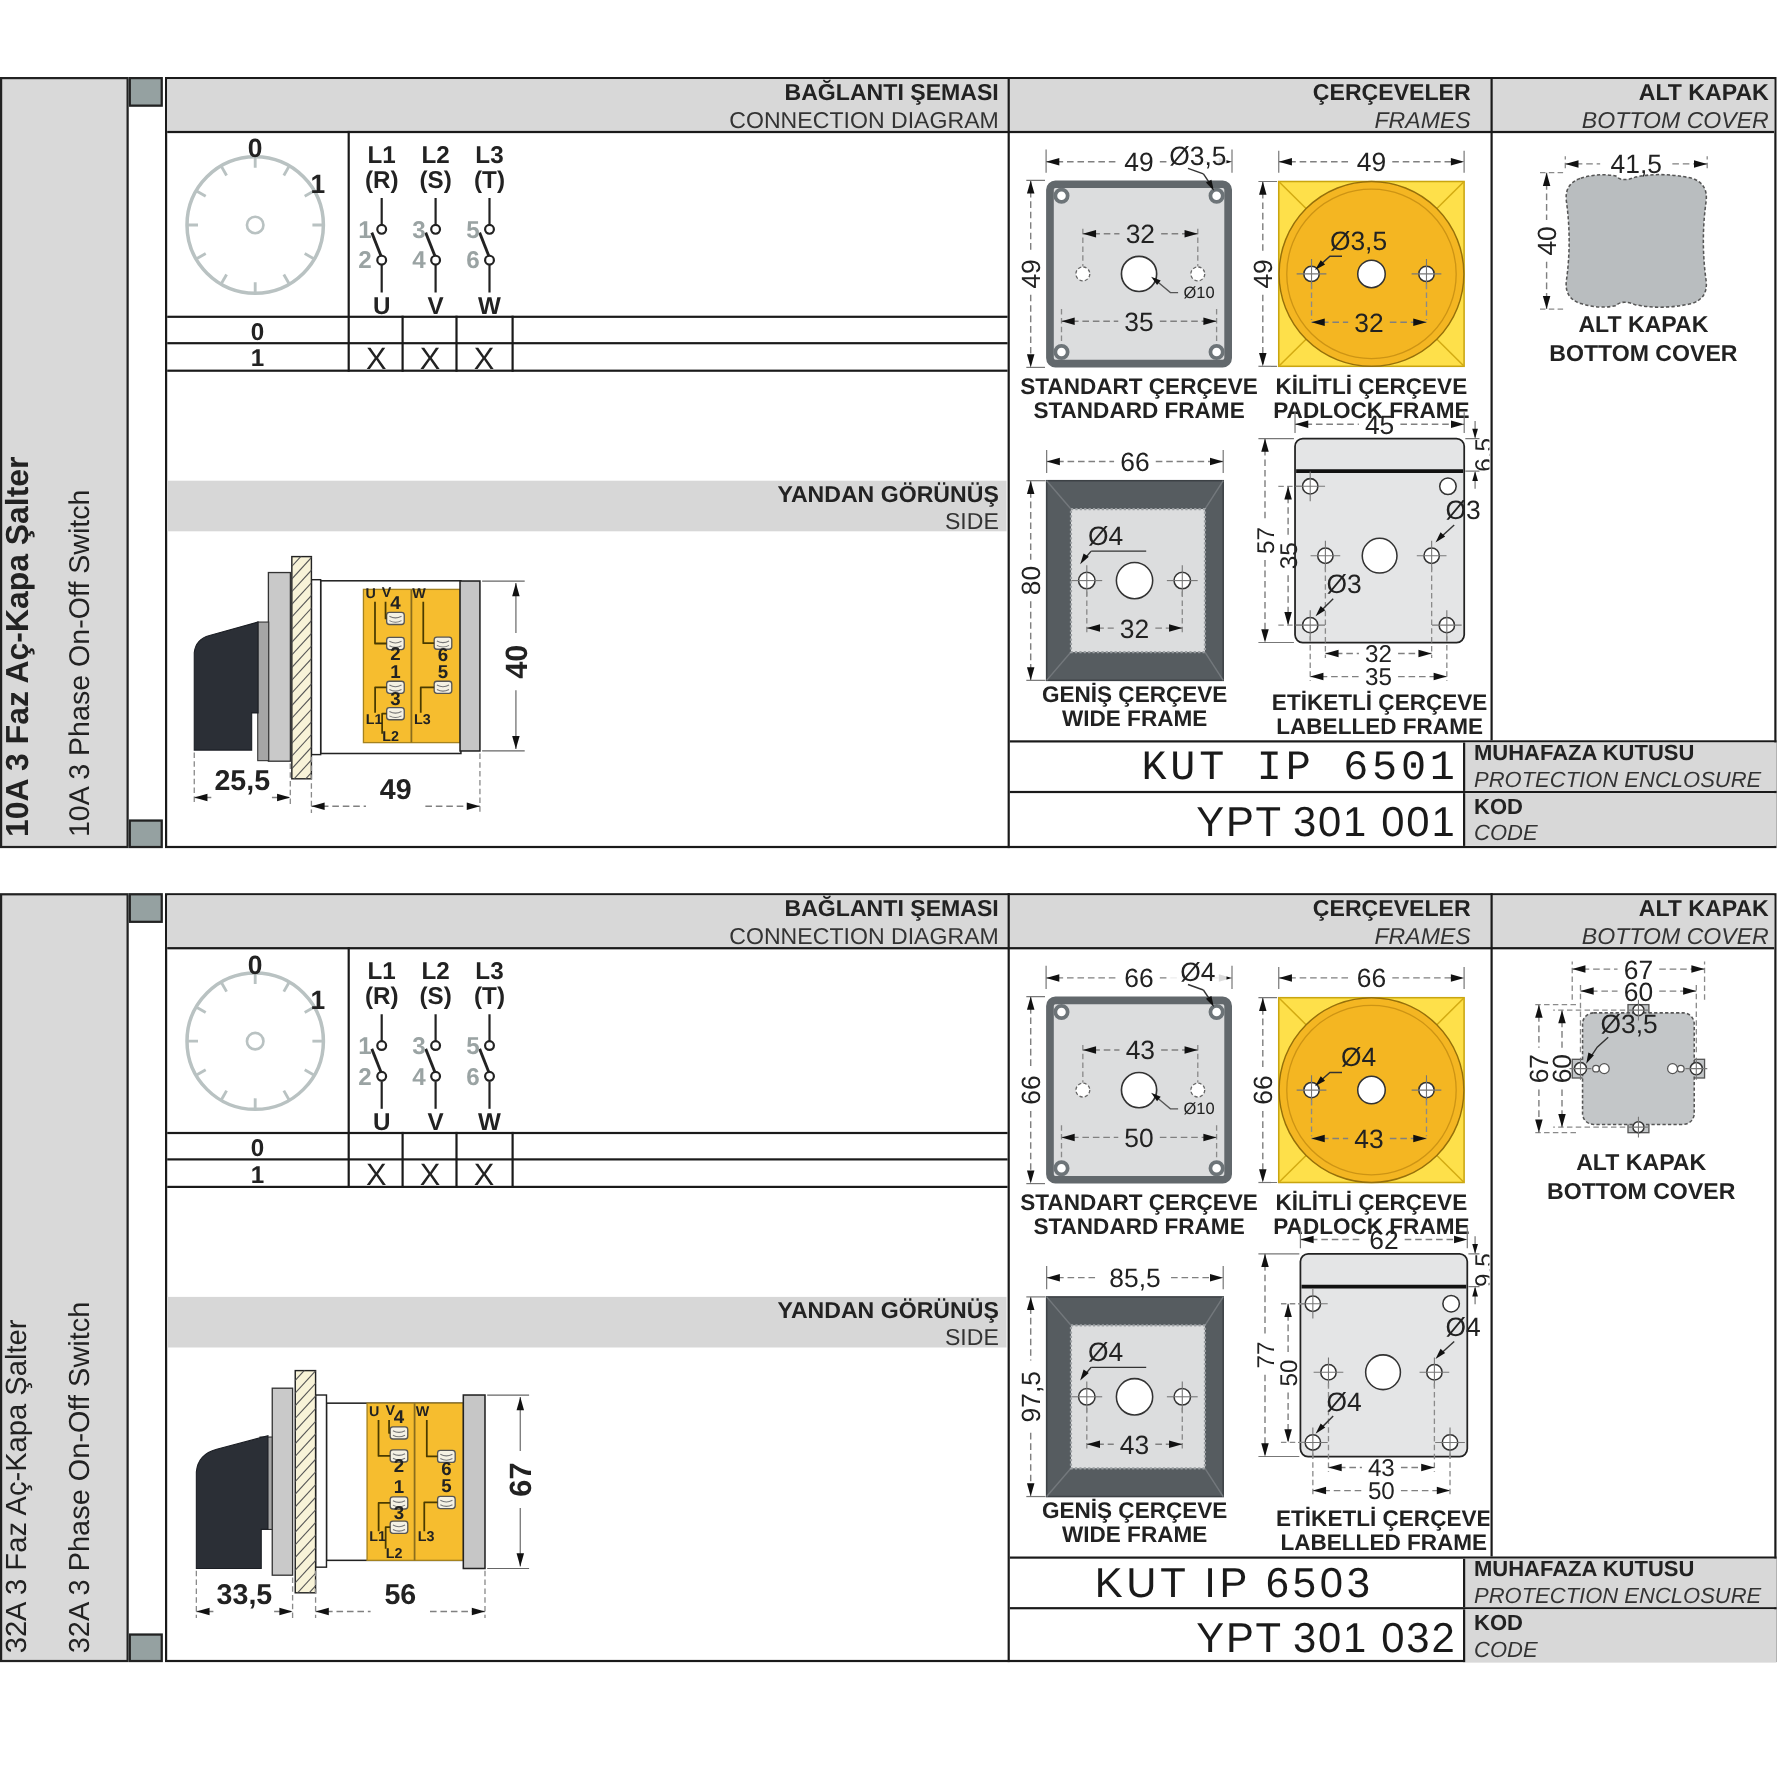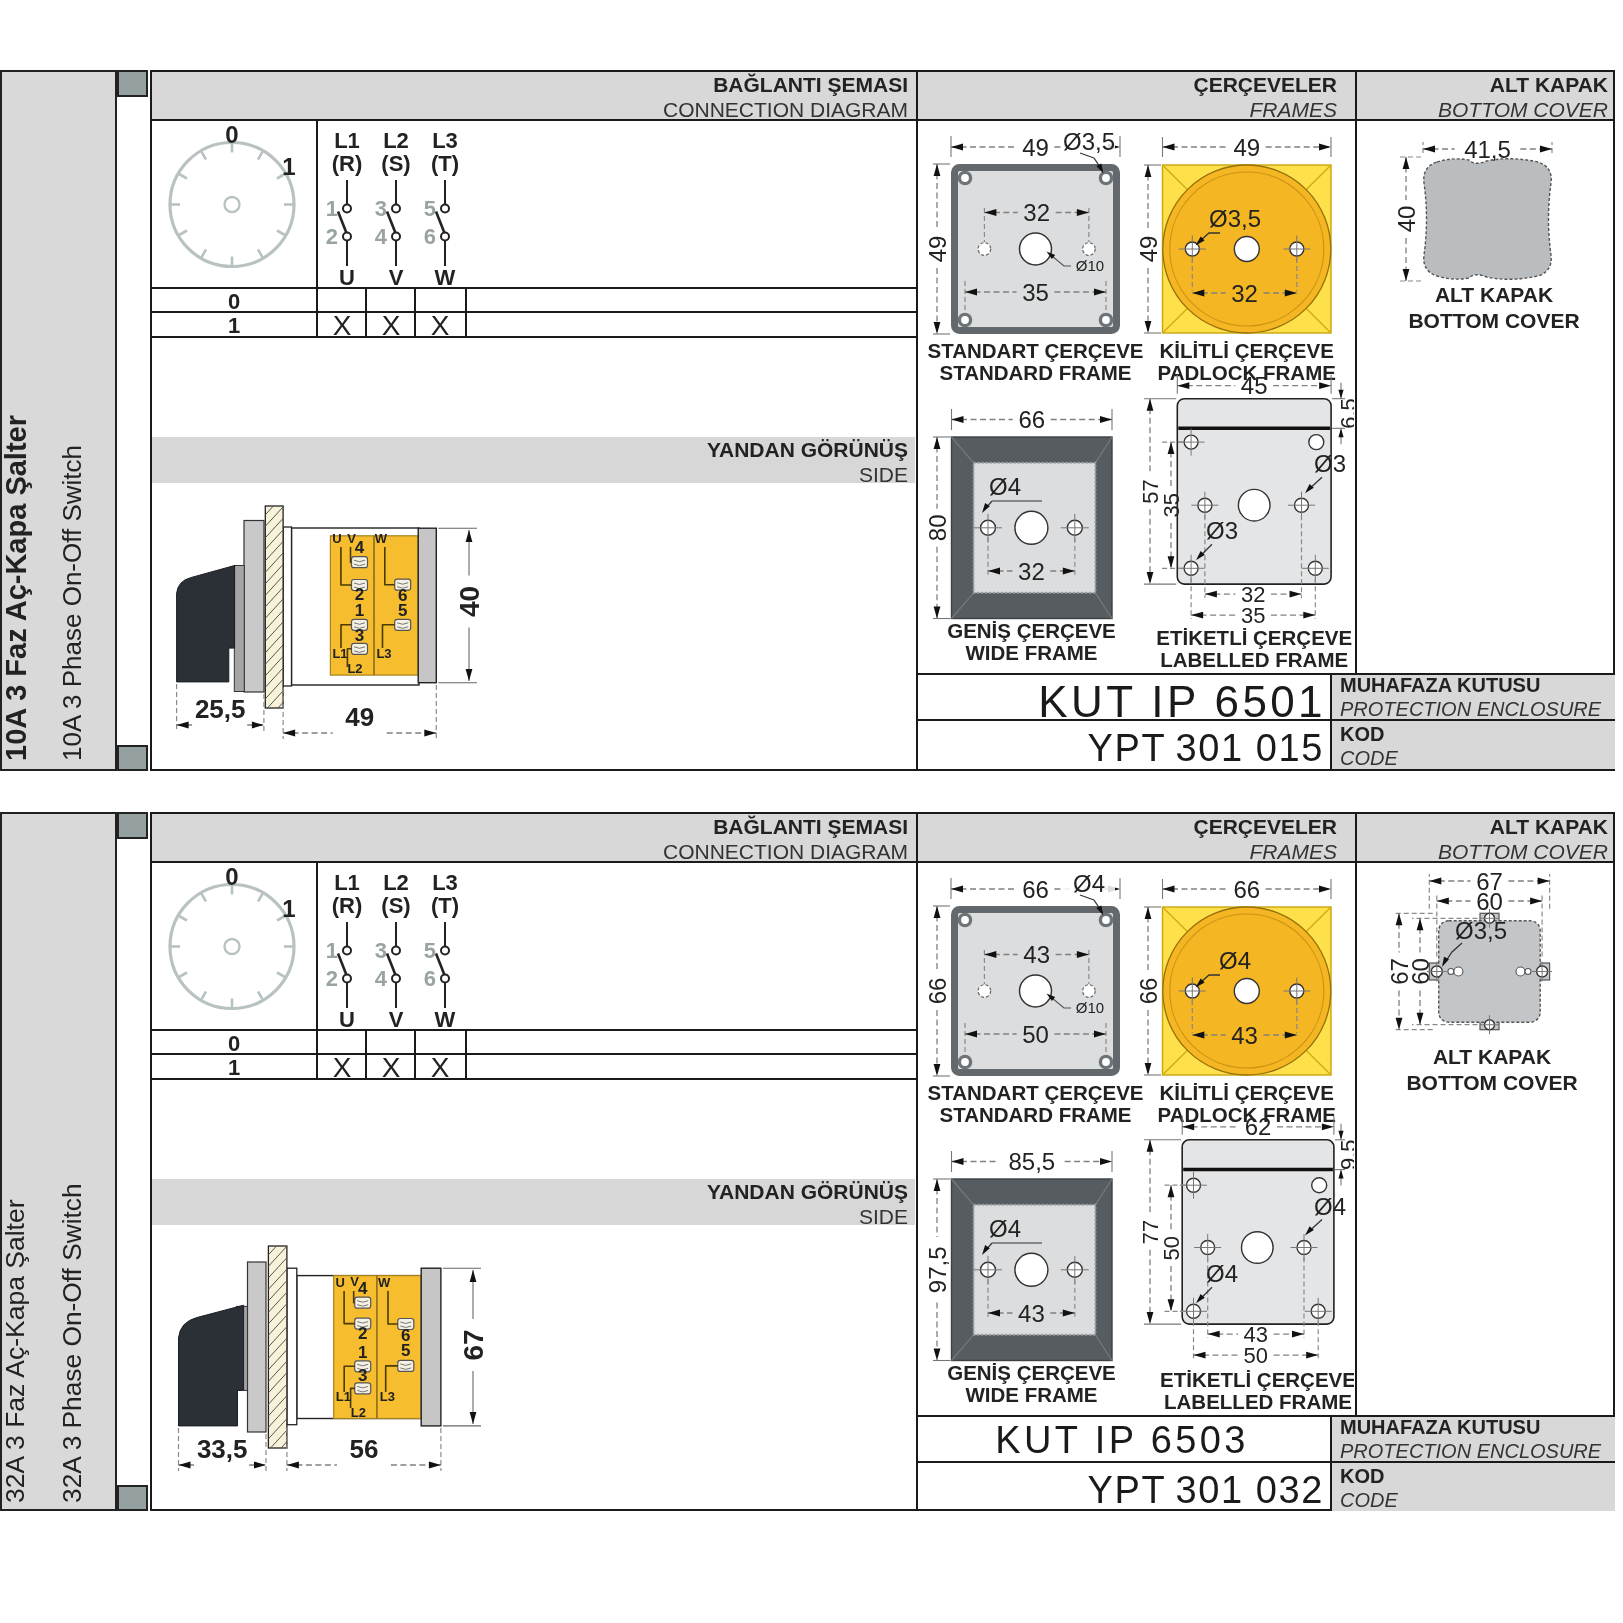--- a/index.html
+++ b/index.html
@@ -465,23 +465,23 @@
   </svg>
 
 <div style="position:absolute;left:918px;top:673px;width:697px;height:2px;background:#1a1a1a"></div>
 
 <div style="position:absolute;left:918px;top:719px;width:697px;height:2px;background:#1a1a1a"></div>
 
 <div style="position:absolute;left:1330px;top:675px;width:285px;height:44px;background:#d8d8d8;border-left:2px solid #1a1a1a;box-sizing:border-box"></div>
 
 <div style="position:absolute;left:1330px;top:721px;width:285px;height:48px;background:#d8d8d8;border-left:2px solid #1a1a1a;box-sizing:border-box"></div>
 
-<div style="position:absolute;left:918px;top:677px;width:408px;text-align:right;font-size:44px;letter-spacing:3.4px;color:#1a1a1a;font-family:Liberation Sans, sans-serif">KUT IP 6501</div>
-
-<div style="position:absolute;left:918px;top:727px;width:406px;text-align:right;font-size:38px;letter-spacing:1.6px;color:#1a1a1a;font-family:'Liberation Sans',sans-serif">YPT 301 015</div>
+<div style="position:absolute;left:918px;top:677px;width:408px;text-align:right;font-size:38px;letter-spacing:3.4px;color:#1a1a1a;font-family:Liberation Mono, monospace">KUT IP 6501</div>
+
+<div style="position:absolute;left:918px;top:727px;width:406px;text-align:right;font-size:38px;letter-spacing:1.6px;color:#1a1a1a;font-family:'Liberation Sans',sans-serif">YPT 301 001</div>
 
 <div style="position:absolute;left:1340px;top:674px;width:270px;line-height:22px"><span style="font-size:20px;font-weight:bold;color:#222">MUHAFAZA KUTUSU</span><br><span style="font-size:20px;font-style:italic;color:#333">PROTECTION ENCLOSURE</span></div>
 
 <div style="position:absolute;left:1340px;top:723px;width:270px;line-height:22px"><span style="font-size:20px;font-weight:bold;color:#222">KOD</span><br><span style="font-size:20px;font-style:italic;color:#333">CODE</span></div>
 
 <div style="position:absolute;left:0px;top:812px;width:117px;height:699px;background:#d9d9d9;border:2px solid #222;box-sizing:border-box"></div>
 
 <div style="position:absolute;left:-329px;top:1142px;width:690px;height:40px;transform:rotate(-90deg);font-size:26.5px;font-weight:normal;color:#222;padding-left:8px;white-space:nowrap;font-family:'Liberation Sans',sans-serif">32A 3 Faz Aç-Kapa Şalter</div>
 
 <div style="position:absolute;left:-272px;top:1142px;width:690px;height:40px;transform:rotate(-90deg);font-size:26.3px;color:#222;padding-left:8px;white-space:nowrap;font-family:'Liberation Sans',sans-serif">32A 3 Phase On-Off Switch</div>

